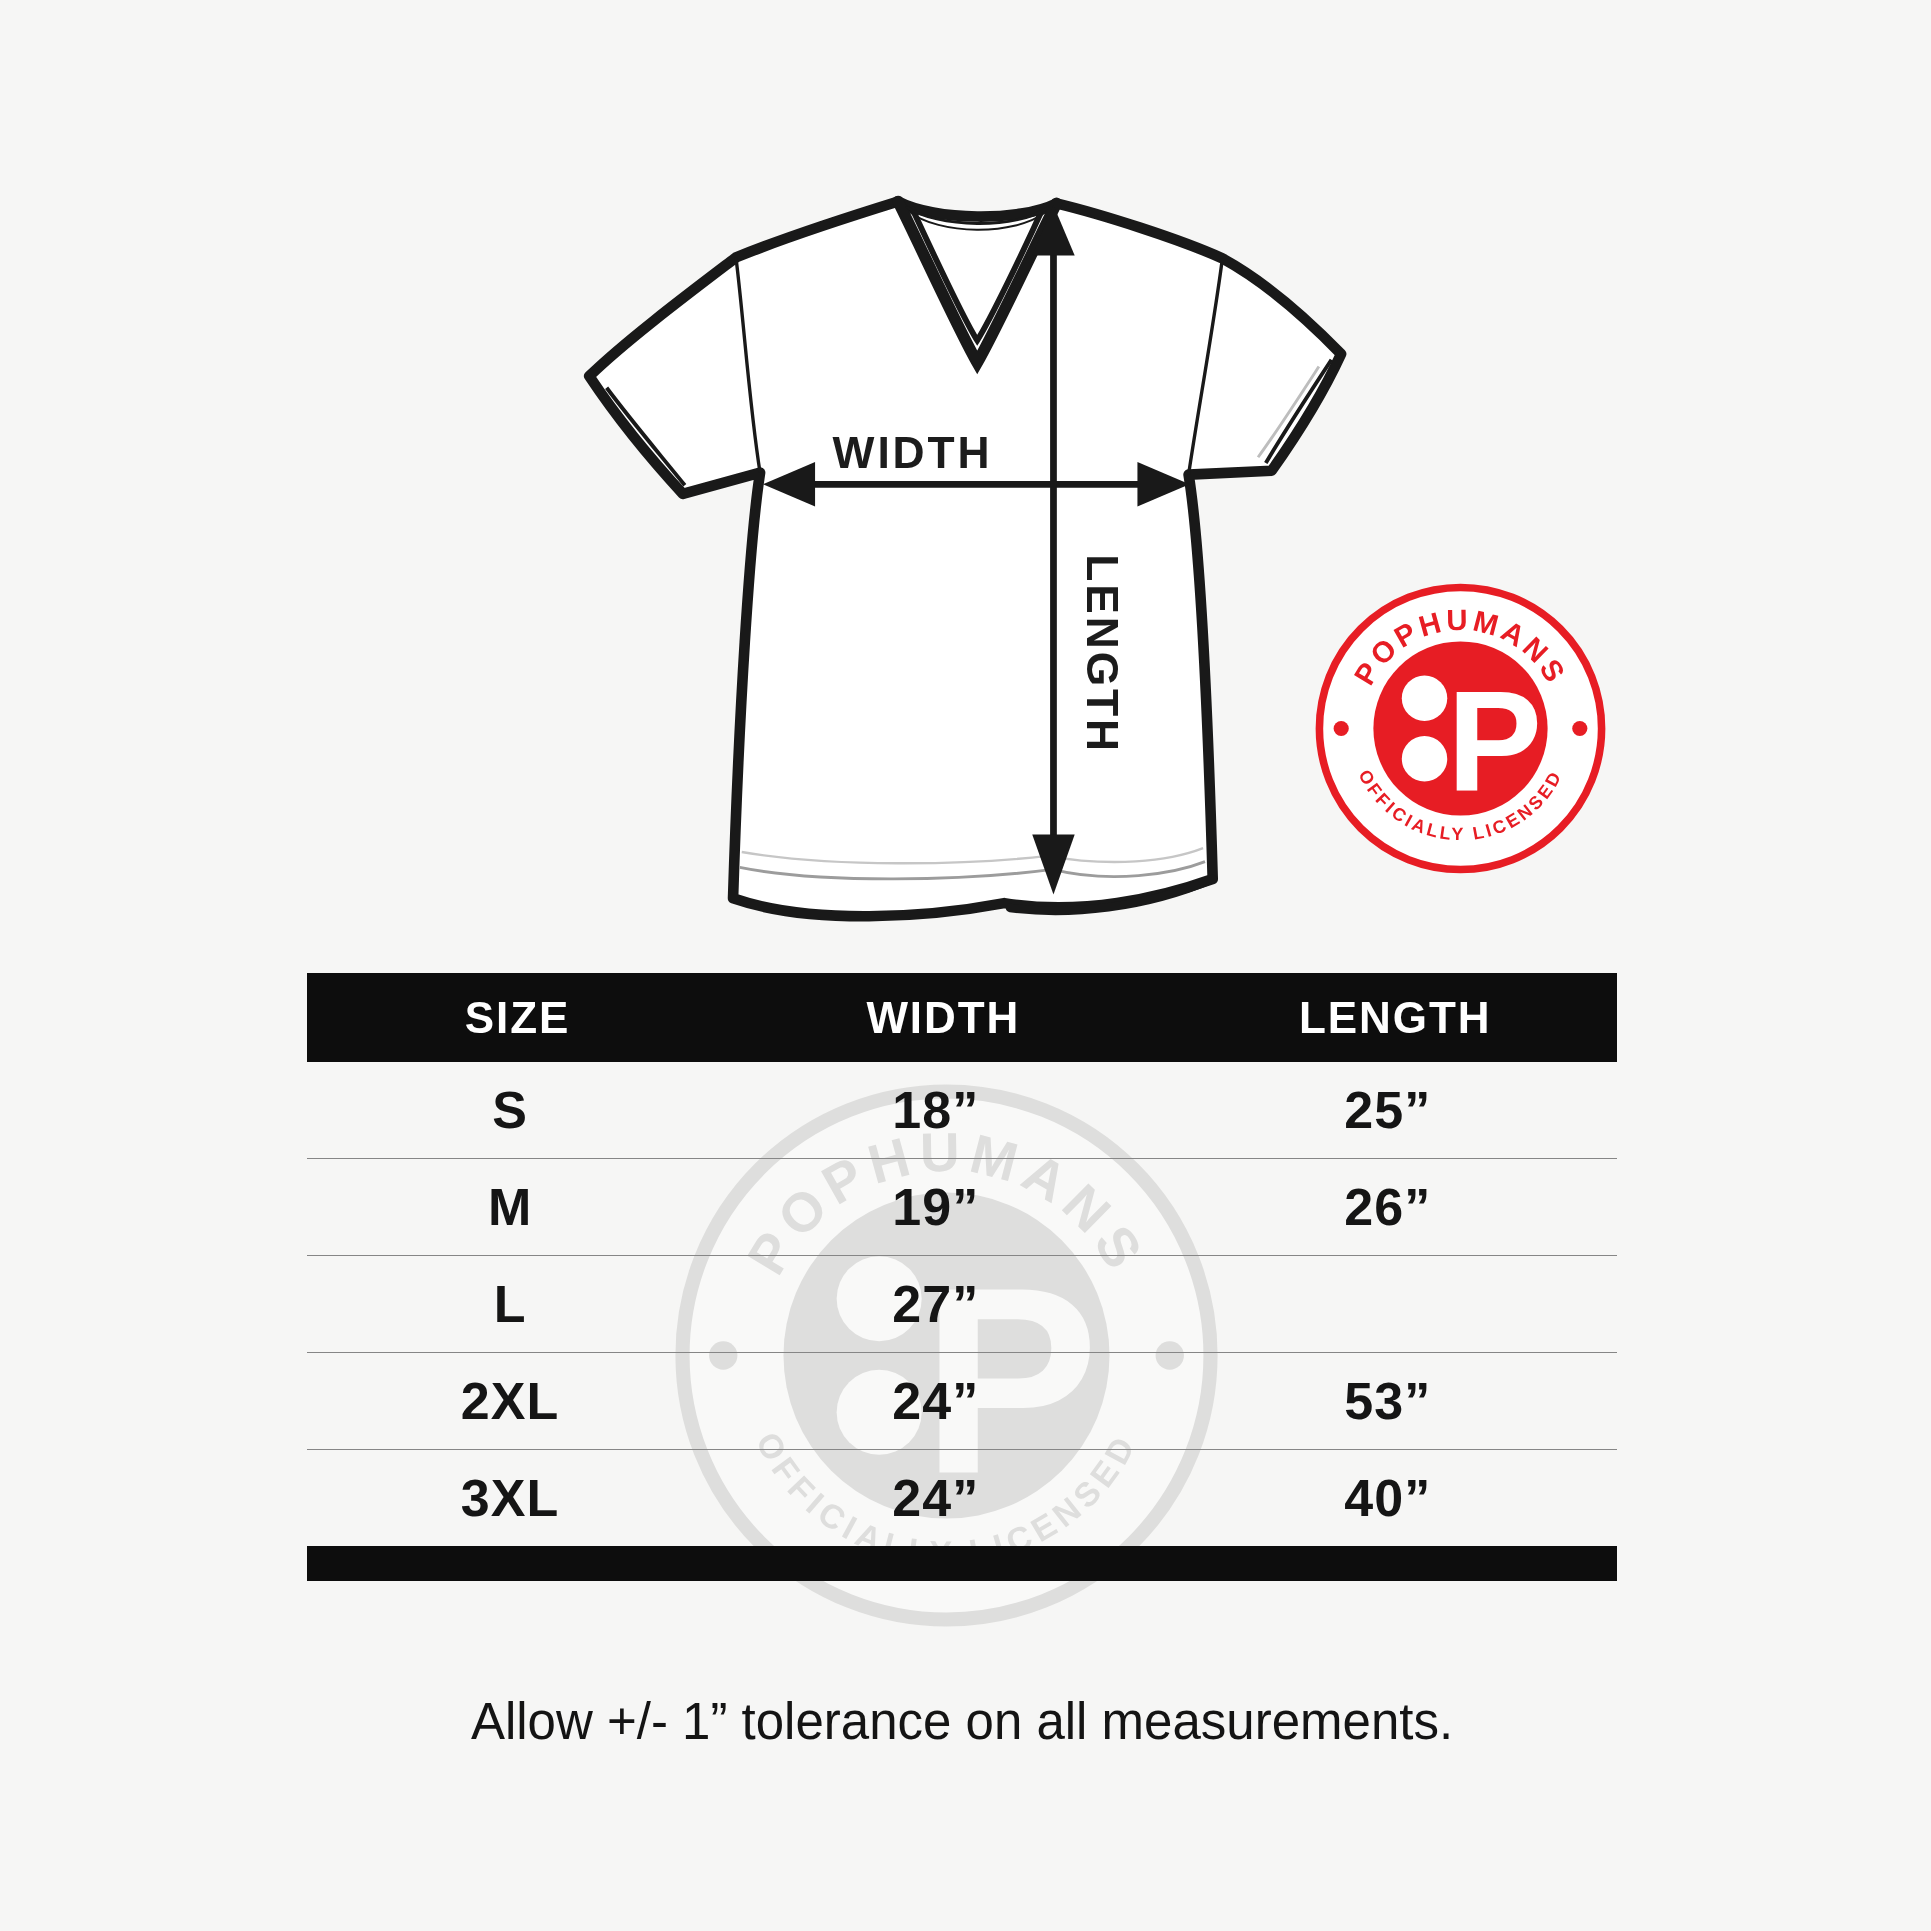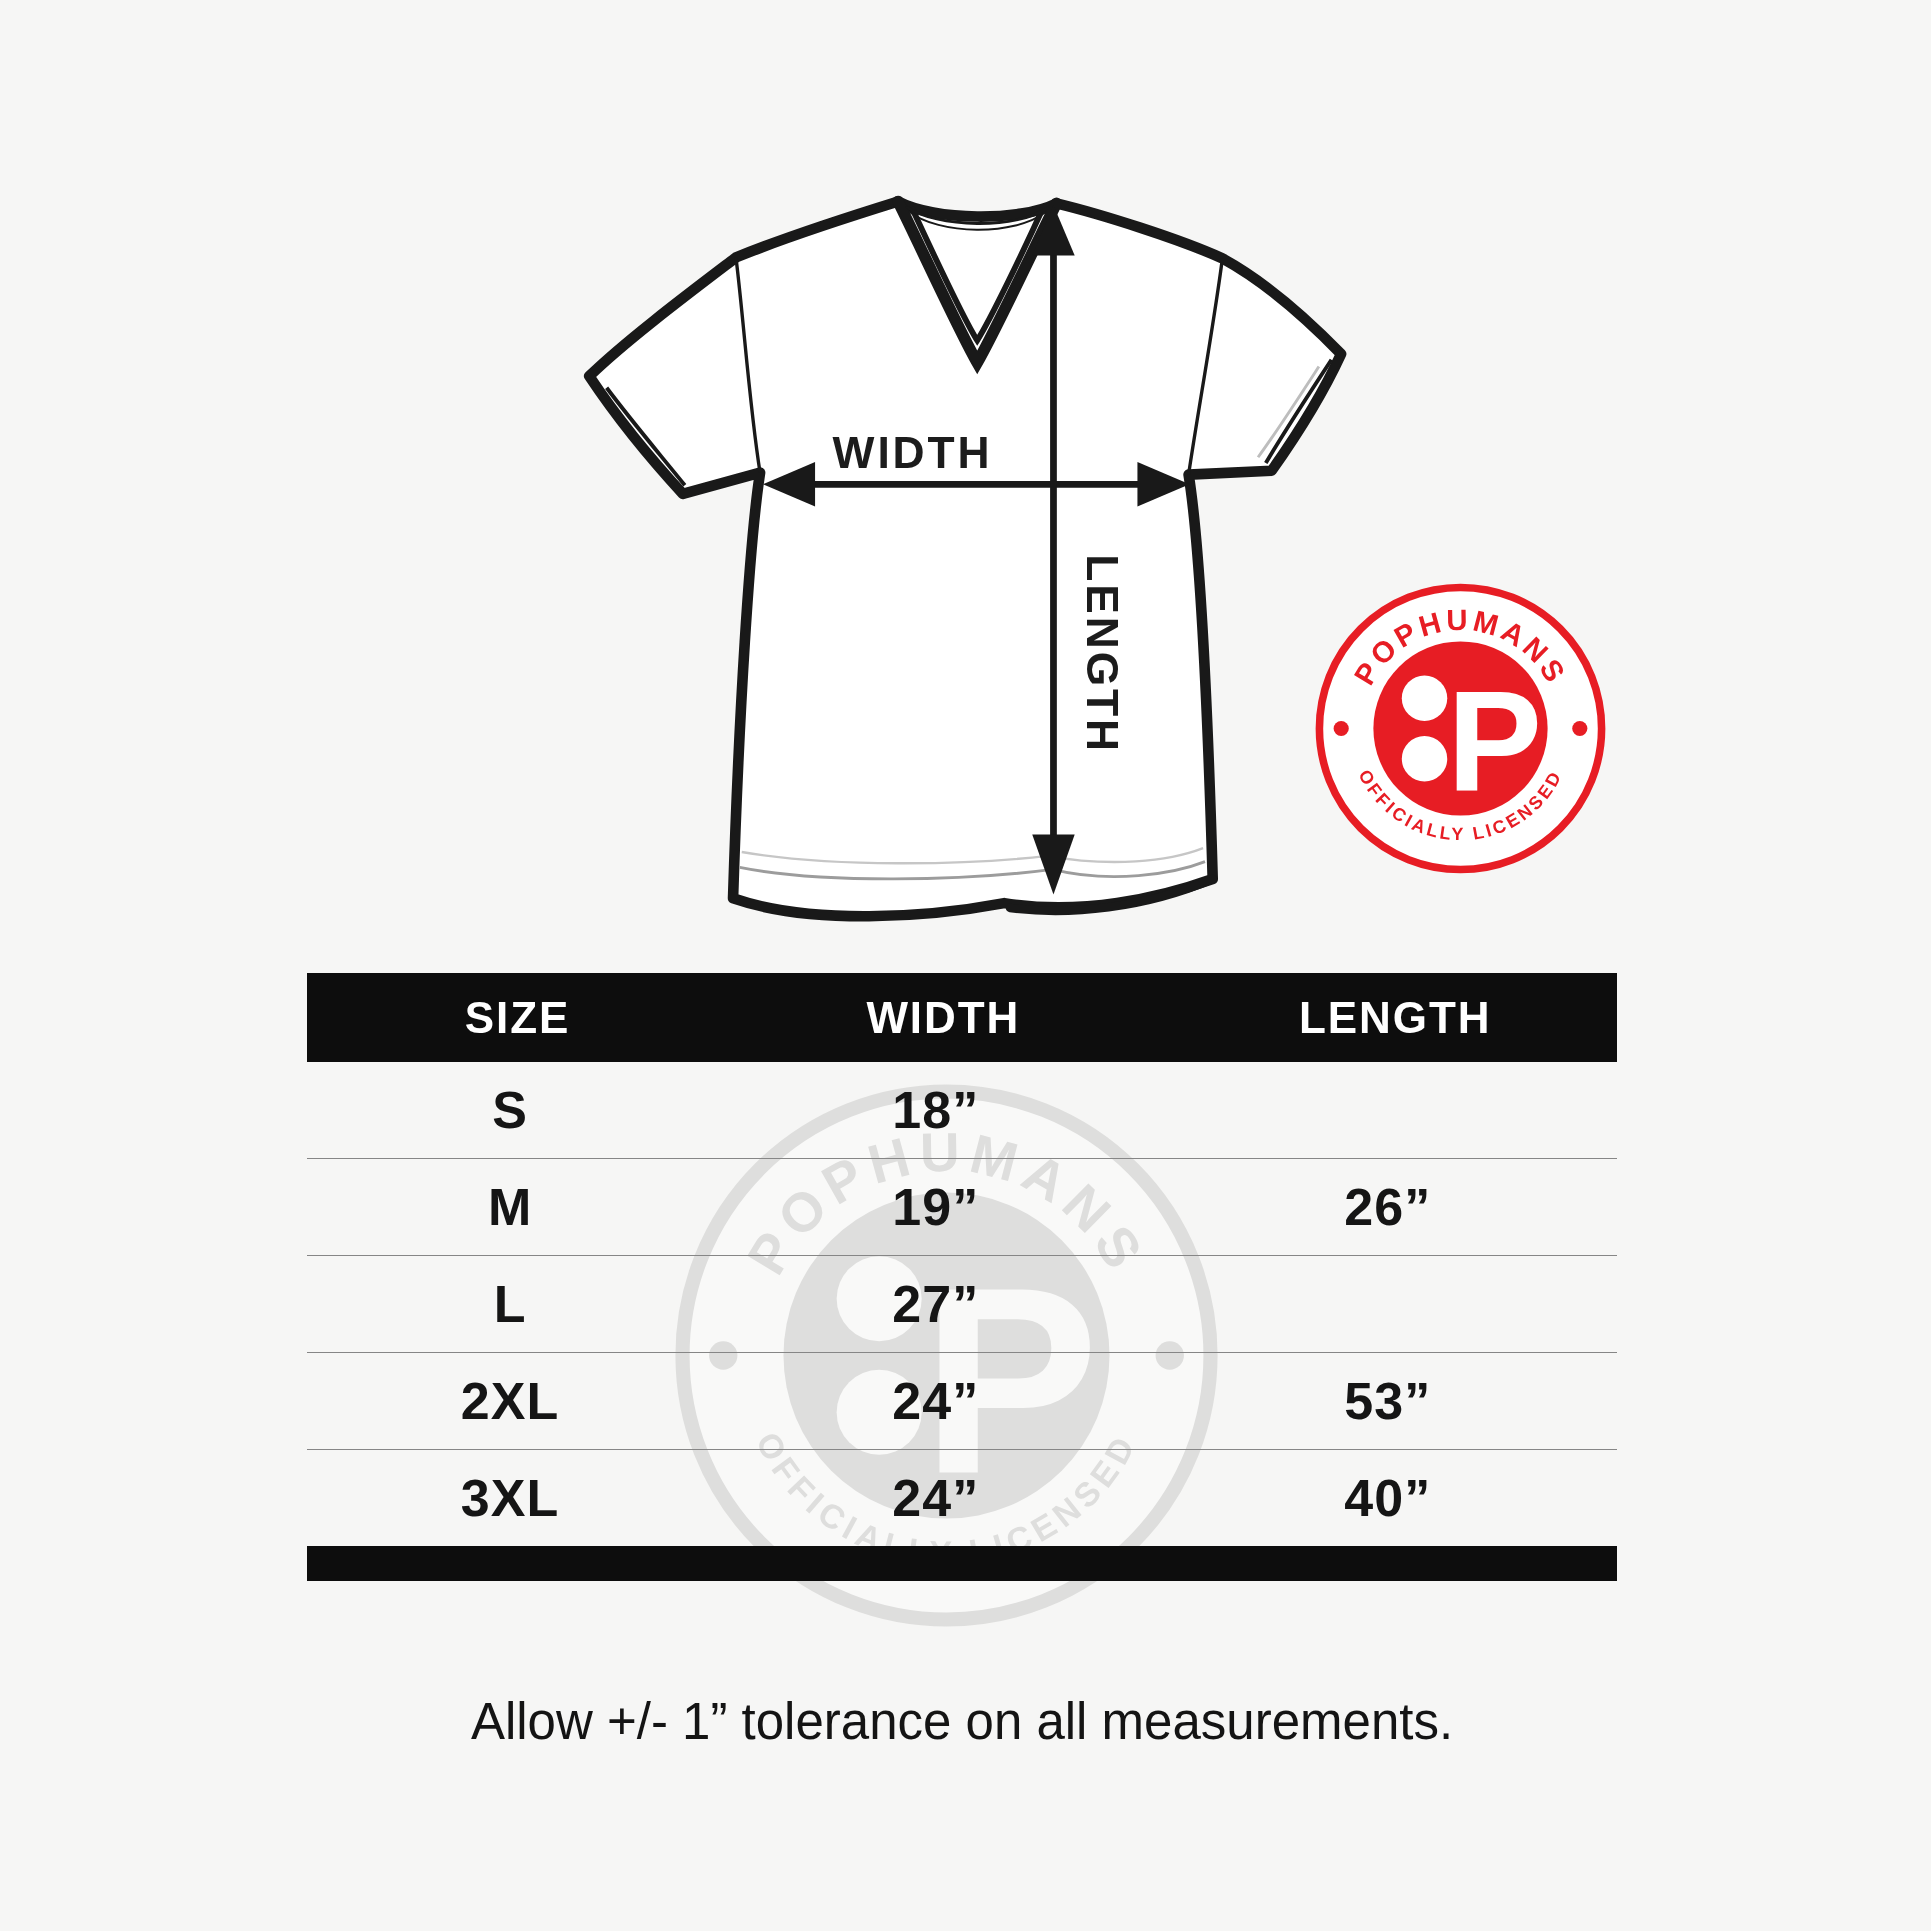--- a/index.html
+++ b/index.html
@@ -118,20 +118,21 @@
   <div class="size-table">
     <div class="thead">
       <div class="th">SIZE</div>
       <div class="th">WIDTH</div>
       <div class="th">LENGTH</div>
     </div>
 
     <div class="trow">
       <div class="td">S</div>
       <div class="td">18”</div>
+      <div class="td">25”</div>
     </div>
     <div class="trow">
       <div class="td">M</div>
       <div class="td">19”</div>
       <div class="td">26”</div>
     </div>
     <div class="trow">
       <div class="td">L</div>
       <div class="td">27”</div>
     </div>

